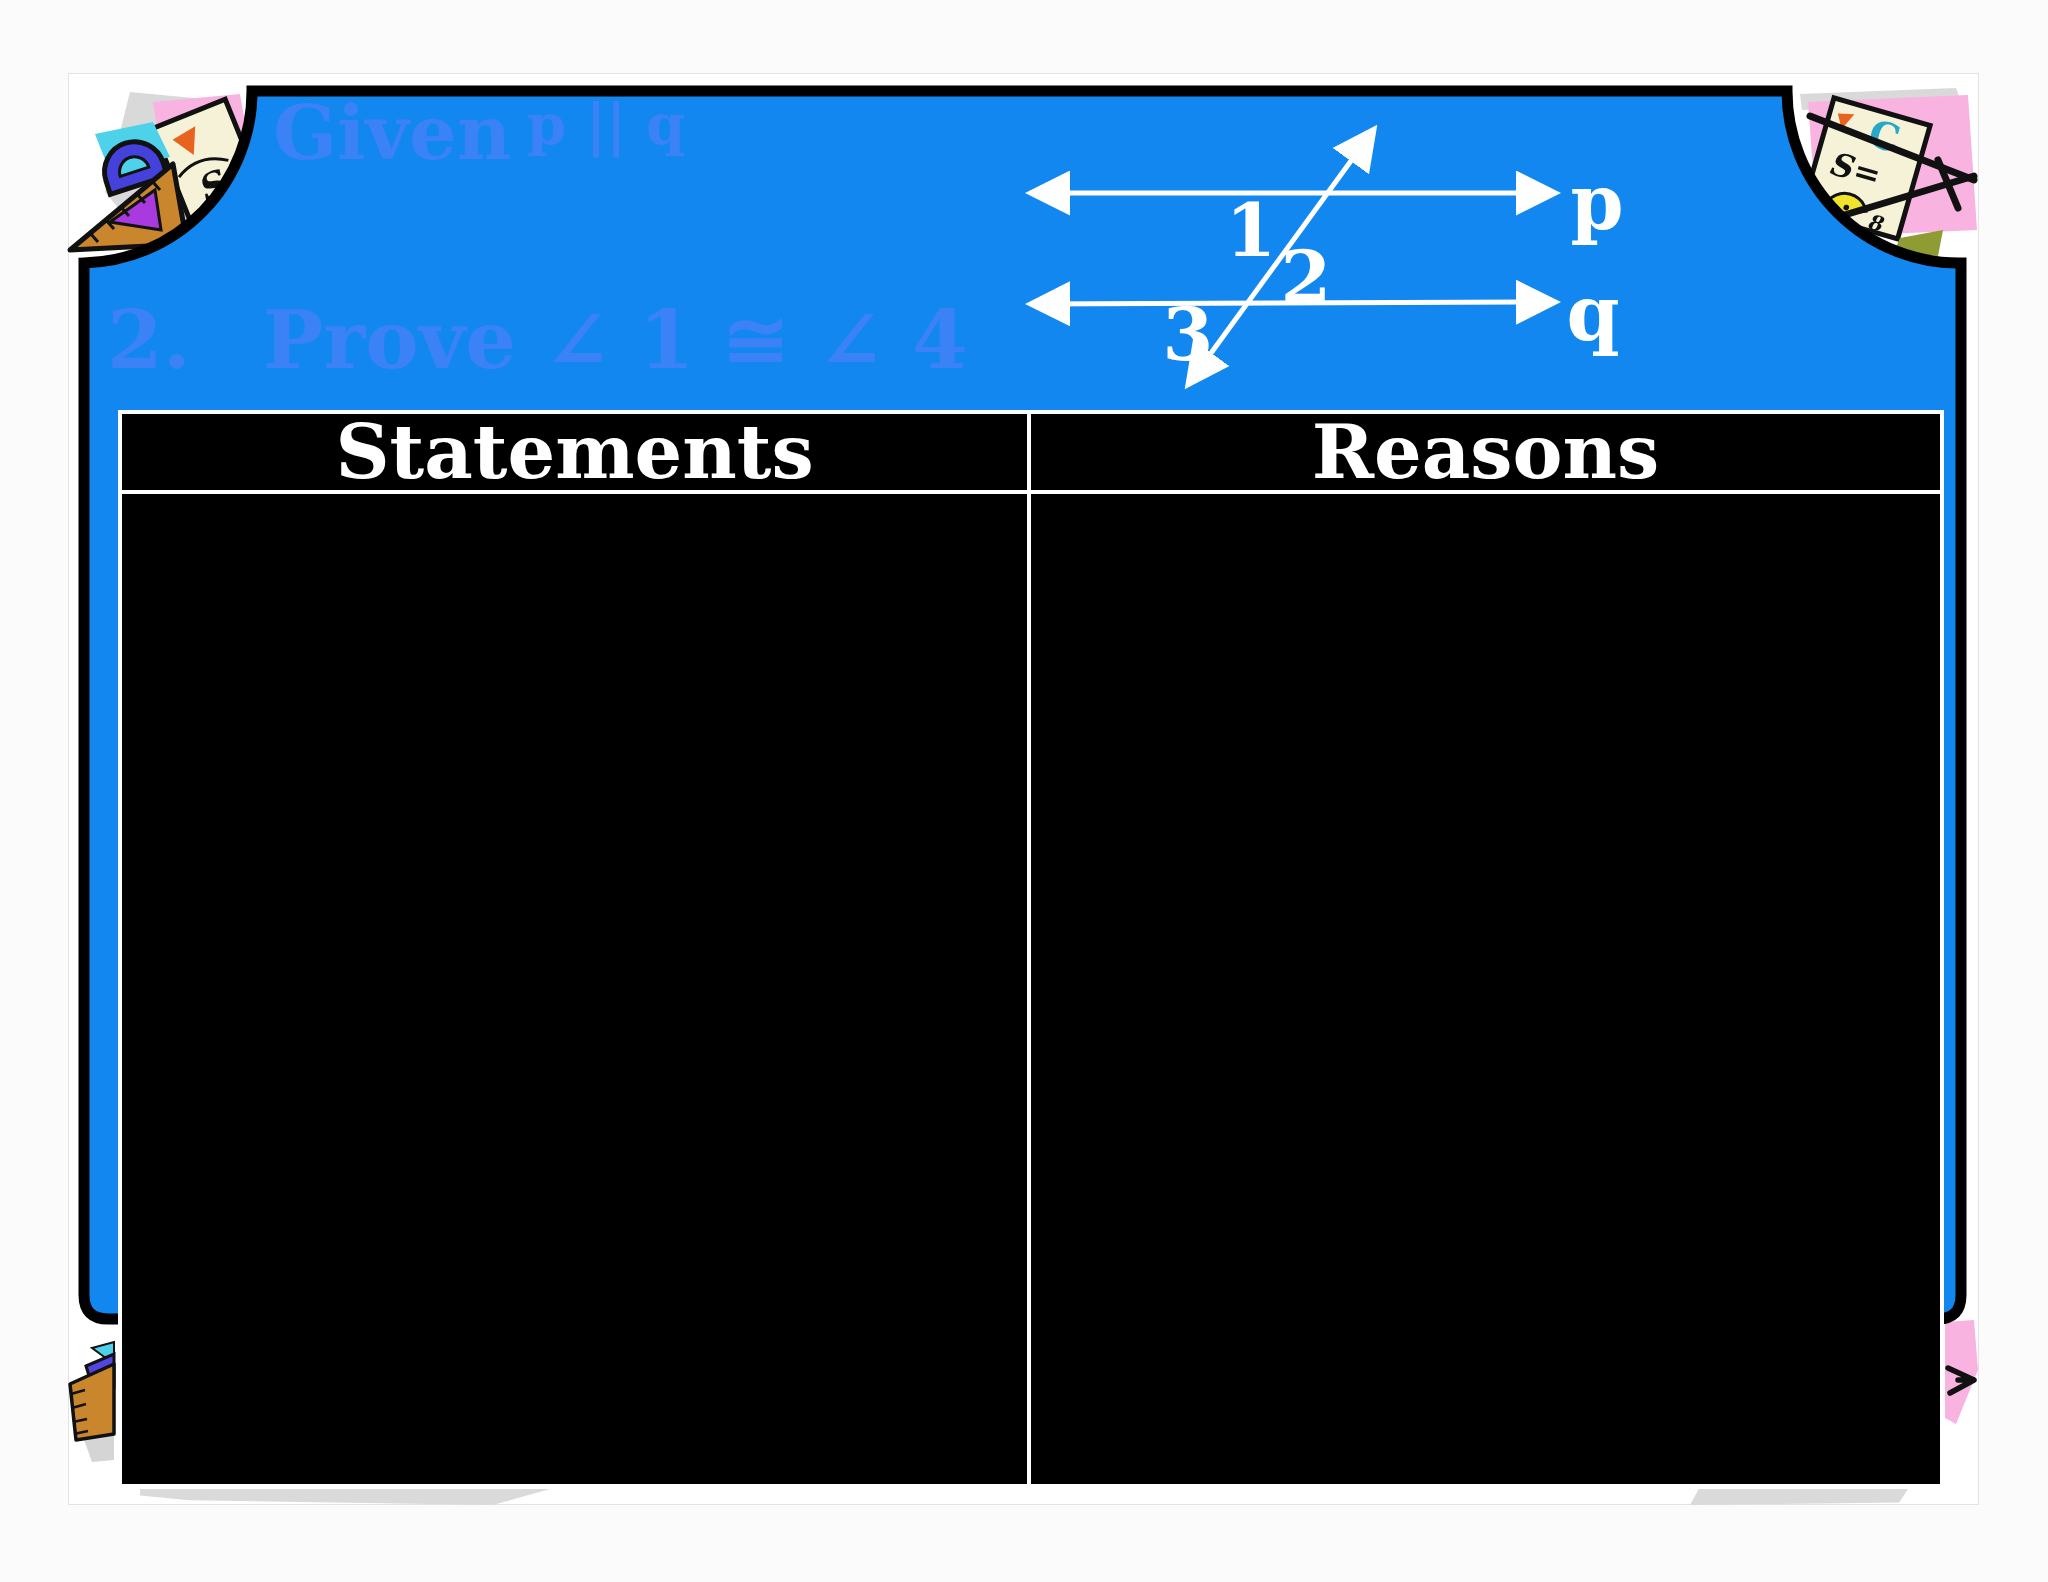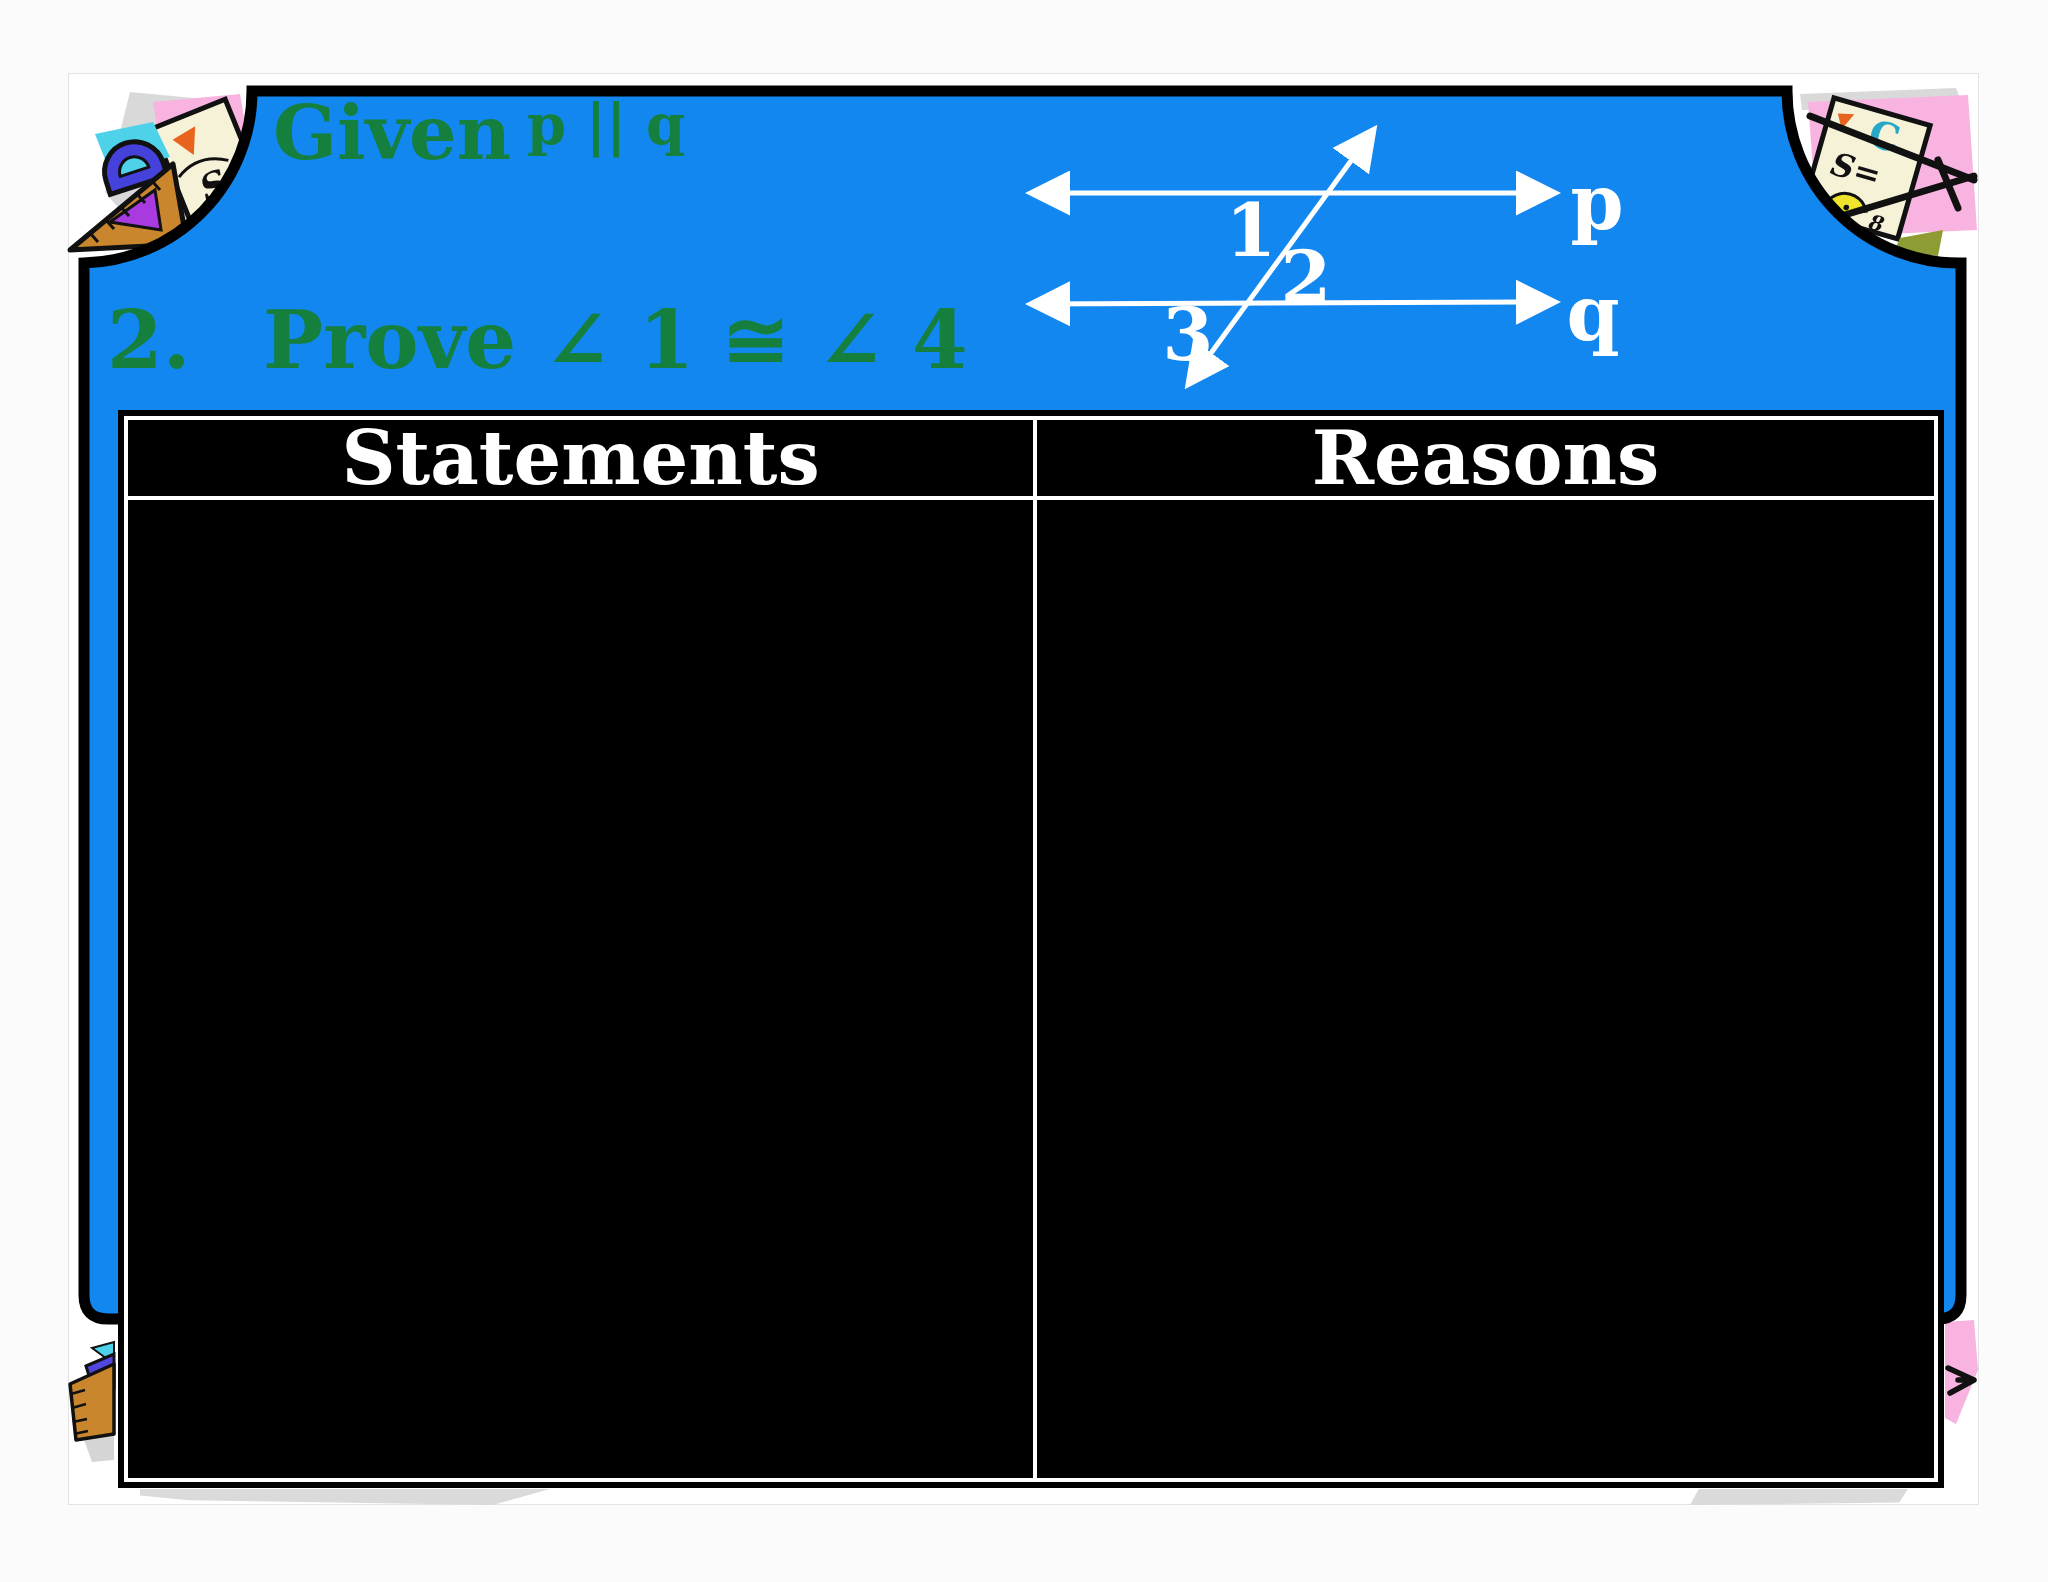--- a/index.html
+++ b/index.html
@@ -6,39 +6,39 @@
   #stage{
     position:relative;width:2048px;height:1582px;overflow:hidden;
     font-family:"DejaVu Serif","Liberation Serif",serif;font-weight:bold;
   }
   .page{
     position:absolute;left:68px;top:73px;width:1911px;height:1432px;
     background:#ffffff;border:1px solid #e3e3e3;box-sizing:border-box;
   }
   svg.layer{position:absolute;left:0;top:0;width:2048px;height:1582px;}
   .decor{position:absolute;}
-  .slide-text{position:absolute;color:#15803d;white-space:nowrap;line-height:1;}
+  .slide-text{position:absolute;color:#3b82f6;white-space:nowrap;line-height:1;}
   .given-label{left:273px;top:96px;font-size:75px;}
   .given-value{left:527px;top:96px;font-size:56px;}
   .problem-number{left:107px;top:300px;font-size:80px;}
   .prove-text{left:263px;top:300px;font-size:80px;}
   .diag-label{position:absolute;color:#ffffff;line-height:1;transform:translate(-50%,-50%);}
   .lab-p{left:1597px;top:203px;font-size:76px;}
   .lab-q{left:1593px;top:314px;font-size:76px;}
   .lab-1{left:1251px;top:230px;font-size:73px;}
   .lab-2{left:1306px;top:277px;font-size:73px;}
   .lab-3{left:1188px;top:334px;font-size:73px;}
   .shadow{position:absolute;background:#dadada;}
   .shadow-left{left:140px;top:1489px;width:410px;height:16px;
     clip-path:polygon(0 0,100% 0,86% 100%,12% 70%,0 40%);}
   .shadow-right{left:1690px;top:1489px;width:218px;height:16px;
     clip-path:polygon(4% 0,100% 0,96% 85%,0 100%);}
   .proof-table{
     position:absolute;left:118px;top:410px;width:1826px;height:1078px;
-    background:#000000;box-sizing:border-box;padding:6px;
+    background:#000000;box-sizing:border-box;
   }
   .proof-table-inner{
     width:100%;height:100%;box-sizing:border-box;border:4px solid #ffffff;
     display:grid;grid-template-columns:909px 1fr;grid-template-rows:80px 1fr;
     background:#000000;
   }
   .th{
     display:flex;align-items:center;justify-content:center;
     color:#ffffff;font-size:75px;line-height:1;
     border-bottom:4px solid #ffffff;box-sizing:border-box;

